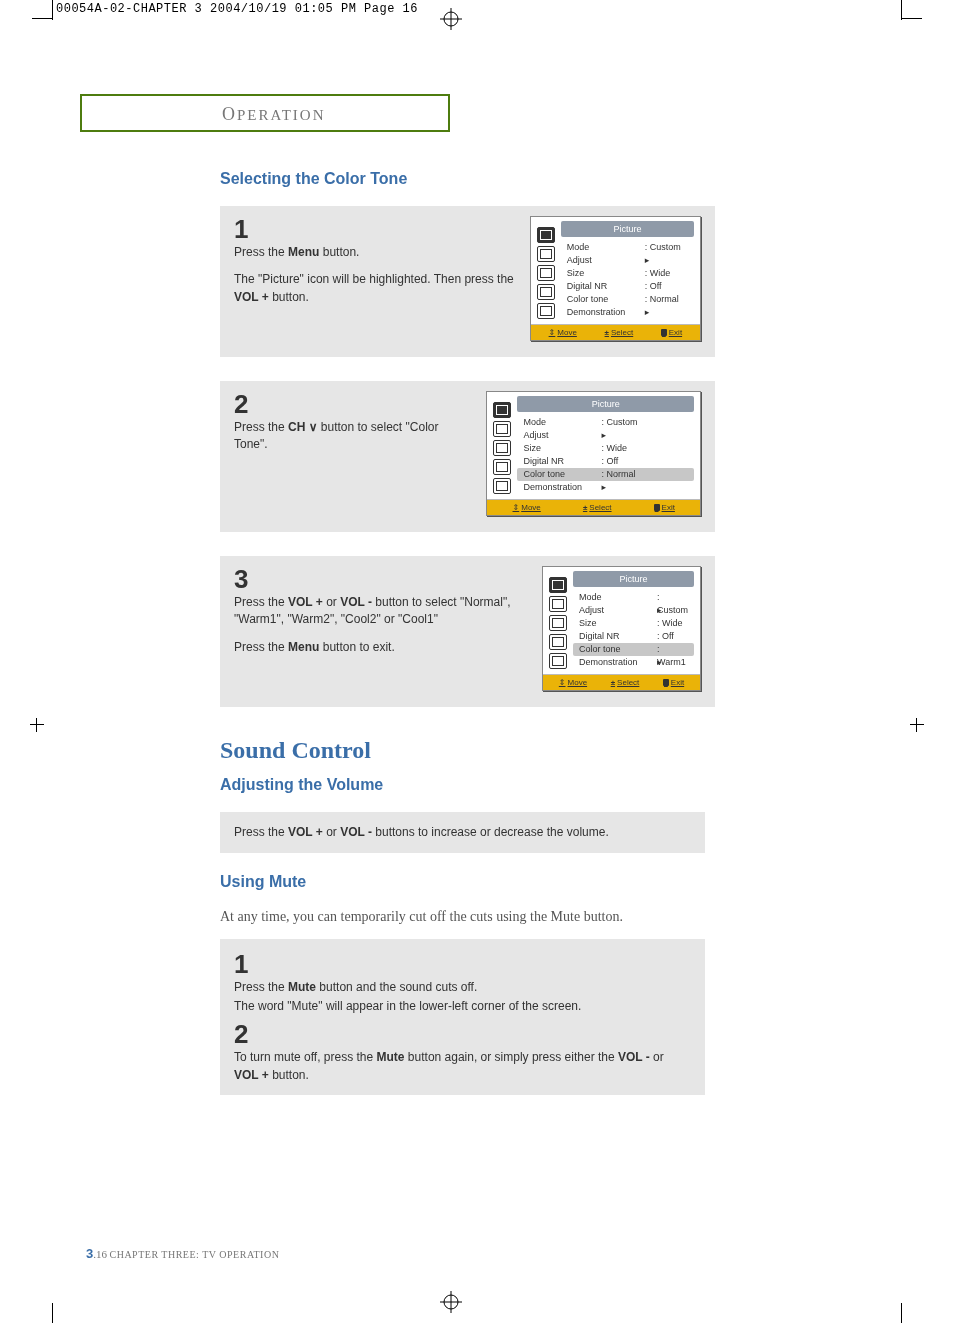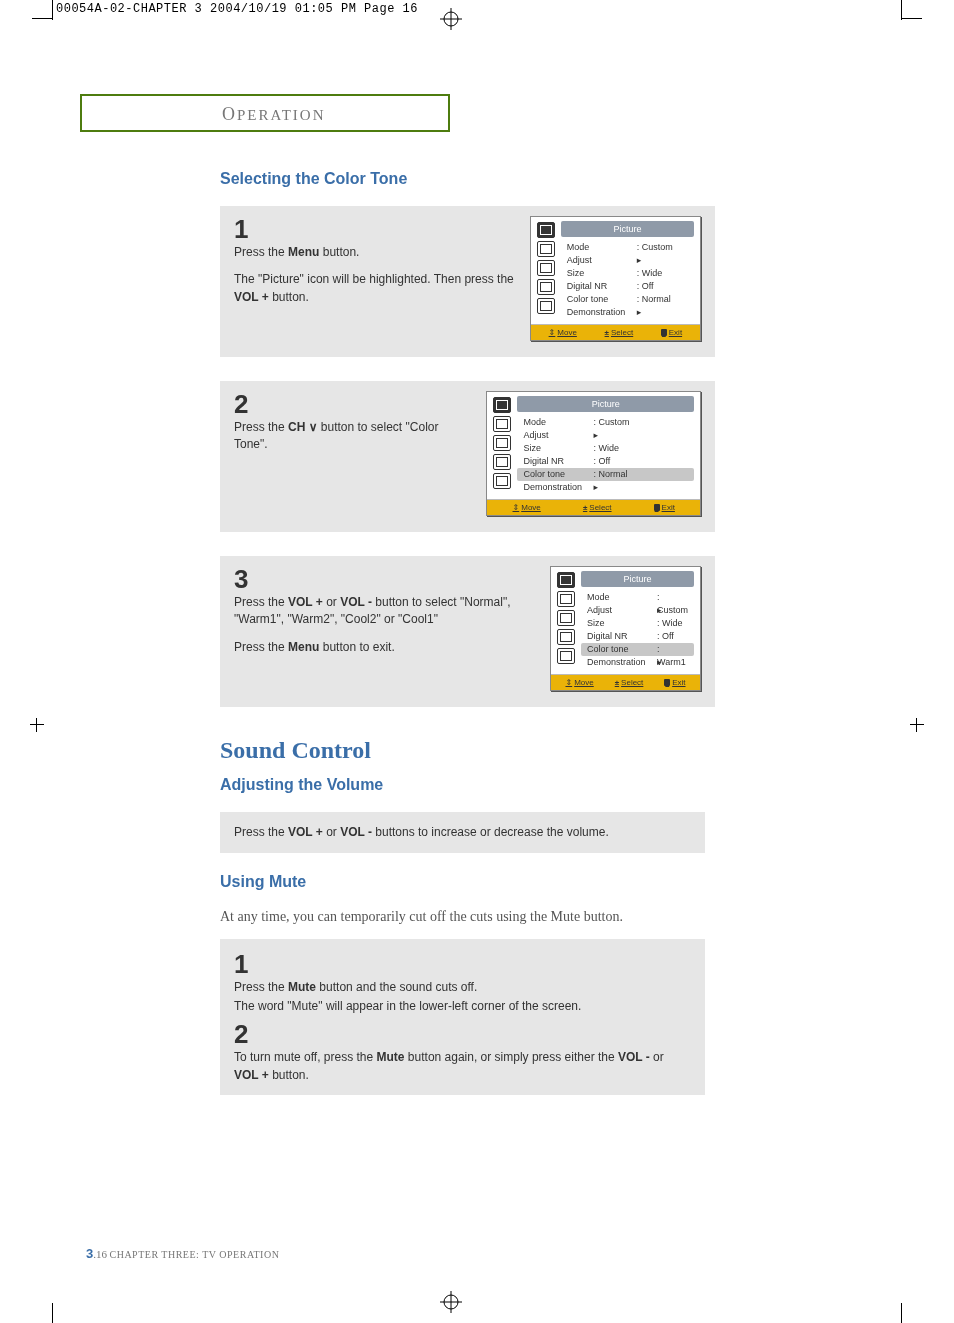--- a/index.html
+++ b/index.html
@@ -96,21 +96,21 @@
   .step-text p { margin: 2px 0 10px 0; }
   .step-text b { font-weight: bold; }
   .osd {
     width: 215px;
     background: #fff;
     border: 1px solid #888;
     box-shadow: 1px 1px 0 #555;
     font-size: 9px;
     color: #333;
   }
-  .osd-body { display: flex; }
+  .osd-body { display: flex; align-items: flex-end; }
   .osd-icons {
     width: 24px;
     display: flex;
     flex-direction: column;
     align-items: center;
     gap: 3px;
     padding: 5px 3px;
   }
   .osd-icons .ico {
     width: 16px;
@@ -132,20 +132,21 @@
     text-align: center;
     font-size: 9px;
     border-radius: 2px;
     margin: 4px 0 4px 0;
   }
   .osd-row {
     display: flex;
     height: 13px;
     line-height: 13px;
     padding: 0 6px;
+    gap: 8px;
   }
   .osd-row .k { flex: 0 0 70px; }
   .osd-row .v { flex: 1; }
   .osd-row.hi { background: #c7c7c7; border-radius: 2px; }
   .osd-arrow::before { content: "▸"; font-size: 9px; }
   .osd-footer {
     border-top: 1px solid #bbb;
     display: flex;
     justify-content: space-around;
     padding: 3px 4px;

